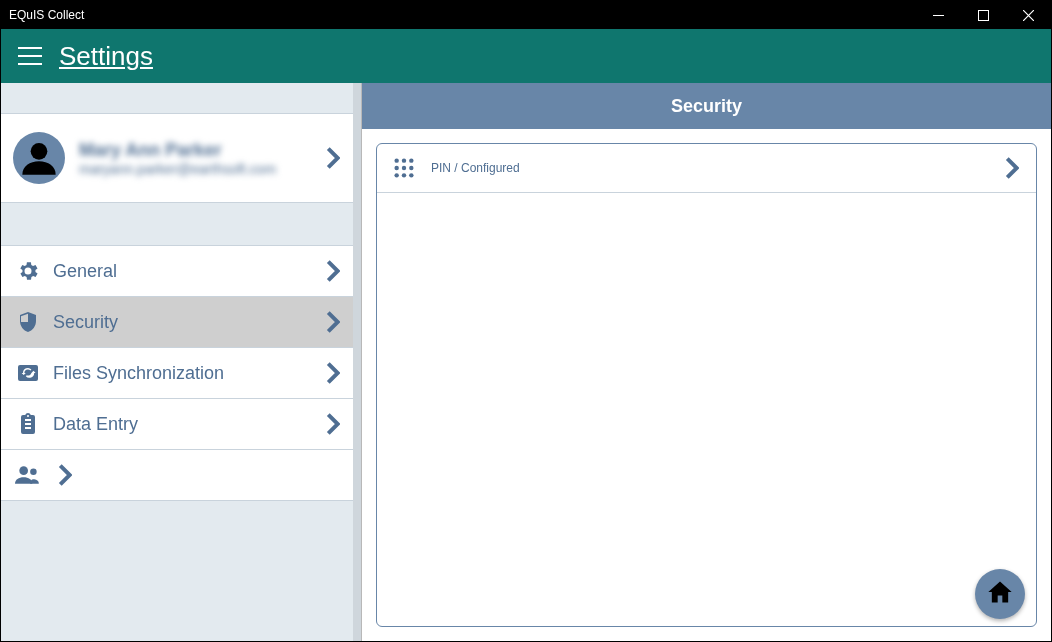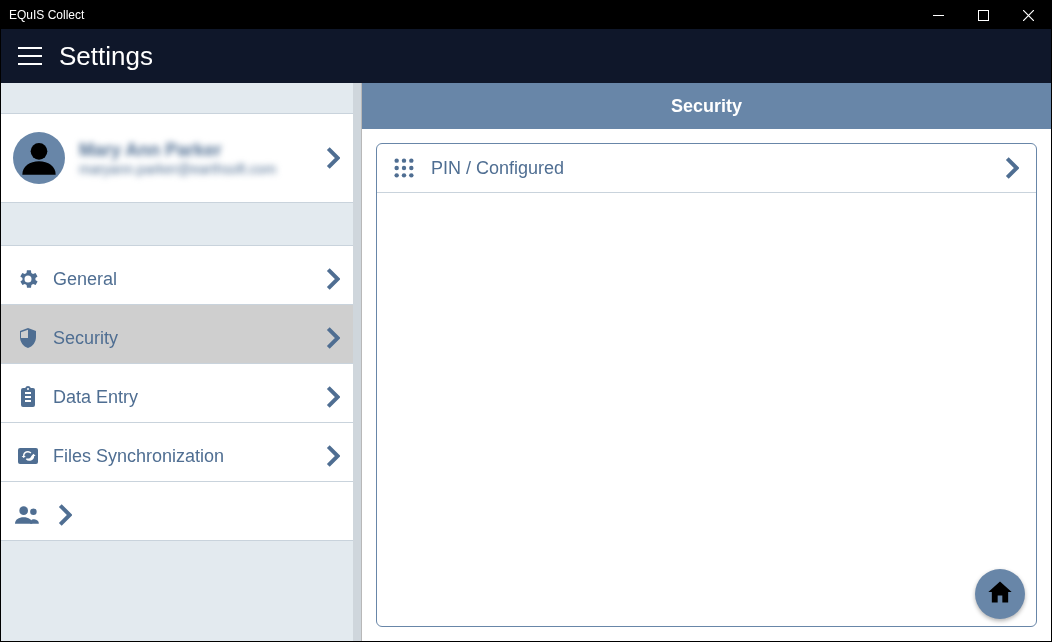--- a/index.html
+++ b/index.html
@@ -39,25 +39,26 @@
     display: flex;
     align-items: center;
     justify-content: center;
     color: #fff;
   }
   .titlebar svg { display:block; }
 
   
   .header {
     height: 54px;
-    background: #0f172a;
+    background: #0f766e;
     display: flex;
     align-items: center;
     padding-left: 14px;
     color: #fff;
+    text-decoration: underline;
   }
   .hamburger {
     width: 30px;
     height: 30px;
     display:flex;
     align-items:center;
     justify-content:center;
     margin-right: 14px;
   }
   .header-title {
@@ -128,21 +129,21 @@
   .spacer {
     height: 42px;
   }
   .menu-item {
     background:#fff;
     border-bottom: 1px solid #c9d3dc;
     height: 50px;
     margin-right: 8px;
     display:flex;
     align-items:center;
-    padding: 8px 8px 0 12px;
+    padding: 0 8px 0 12px;
     color: #4f6e92;
     font-size: 18px;
   }
   .menu-item.first {
     border-top: 1px solid #c9d3dc;
   }
   .menu-item.active {
     background: #cfcfcf;
   }
   .menu-icon {
@@ -185,21 +186,21 @@
     box-sizing:border-box;
     overflow:hidden;
   }
   .card-item {
     height: 48px;
     border-bottom: 1px solid #c9d3dc;
     display:flex;
     align-items:center;
     padding: 0 12px;
     color:#4f6e92;
-    font-size:18px;
+    font-size:12px;
   }
   .card-item .menu-icon { margin-right: 12px; }
   .card-item .chevron { margin-left:auto; }
 
   .fab {
     position:absolute;
     right: 26px;
     bottom: 22px;
     width: 50px;
     height: 50px;
@@ -299,39 +300,39 @@
         <div class="chevron">
           <svg width="14" height="22" viewBox="0 0 8 14">
               <path d="M1 1l6 6-6 6" fill="none" stroke="#4f6e92" stroke-width="2.5"></path>
             </svg>
         </div>
       </div>
 
       <div class="menu-item">
         <div class="menu-icon">
           <svg width="24" height="24" viewBox="0 0 24 24" fill="#4f6e92">
-              <path d="M17 3h-2.2A3 3 0 0 0 12 1a3 3 0 0 0-2.8 2H7a2 2 0 0 0-2 2v15a2 2 0 0 0 2 2h10a2 2 0 0 0 2-2V5a2 2 0 0 0-2-2zm-5 0a1 1 0 1 1-1 1 1 1 0 0 1 1-1zm3 14H9v-2h6zm0-4H9v-2h6zm0-4H9V7h6z"></path>
-            </svg>
-        </div>
-        <div class="menu-label">Data Entry</div>
-        <div class="chevron">
-          <svg width="14" height="22" viewBox="0 0 8 14">
-              <path d="M1 1l6 6-6 6" fill="none" stroke="#4f6e92" stroke-width="2.5"></path>
-            </svg>
-        </div>
-      </div>
-
-      <div class="menu-item">
-        <div class="menu-icon">
-          <svg width="24" height="24" viewBox="0 0 24 24" fill="#4f6e92">
               <rect x="2" y="4" width="20" height="16" rx="2" fill="#4f6e92"></rect>
               <path d="M12 7a5 5 0 0 0-5 5h2l-3 3-3-3h2a7 7 0 0 1 12-4.9l-1.4 1.4A5 5 0 0 0 12 7zm7 5h-2l3-3 3 3h-2a7 7 0 0 1-12 4.9l1.4-1.4A5 5 0 0 0 17 12z" fill="#fff" transform="scale(0.7) translate(5 5)"></path>
             </svg>
         </div>
         <div class="menu-label">Files Synchronization</div>
+        <div class="chevron">
+          <svg width="14" height="22" viewBox="0 0 8 14">
+              <path d="M1 1l6 6-6 6" fill="none" stroke="#4f6e92" stroke-width="2.5"></path>
+            </svg>
+        </div>
+      </div>
+
+      <div class="menu-item">
+        <div class="menu-icon">
+          <svg width="24" height="24" viewBox="0 0 24 24" fill="#4f6e92">
+              <path d="M17 3h-2.2A3 3 0 0 0 12 1a3 3 0 0 0-2.8 2H7a2 2 0 0 0-2 2v15a2 2 0 0 0 2 2h10a2 2 0 0 0 2-2V5a2 2 0 0 0-2-2zm-5 0a1 1 0 1 1-1 1 1 1 0 0 1 1-1zm3 14H9v-2h6zm0-4H9v-2h6zm0-4H9V7h6z"></path>
+            </svg>
+        </div>
+        <div class="menu-label">Data Entry</div>
         <div class="chevron">
           <svg width="14" height="22" viewBox="0 0 8 14">
               <path d="M1 1l6 6-6 6" fill="none" stroke="#4f6e92" stroke-width="2.5"></path>
             </svg>
         </div>
       </div>
 
 
       <div class="menu-item">
         <div class="menu-icon">

